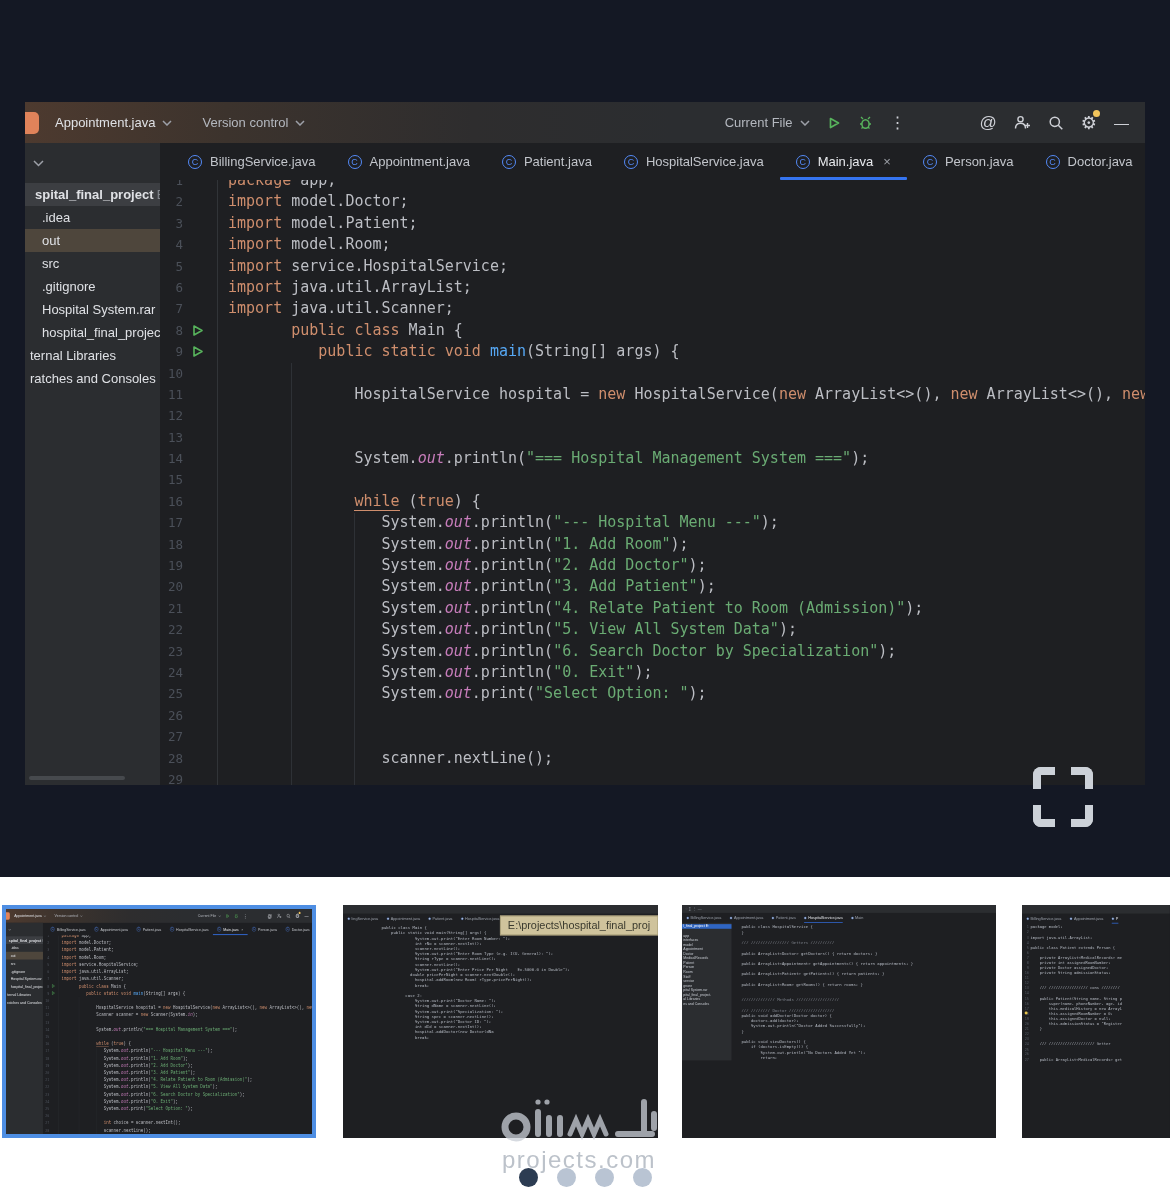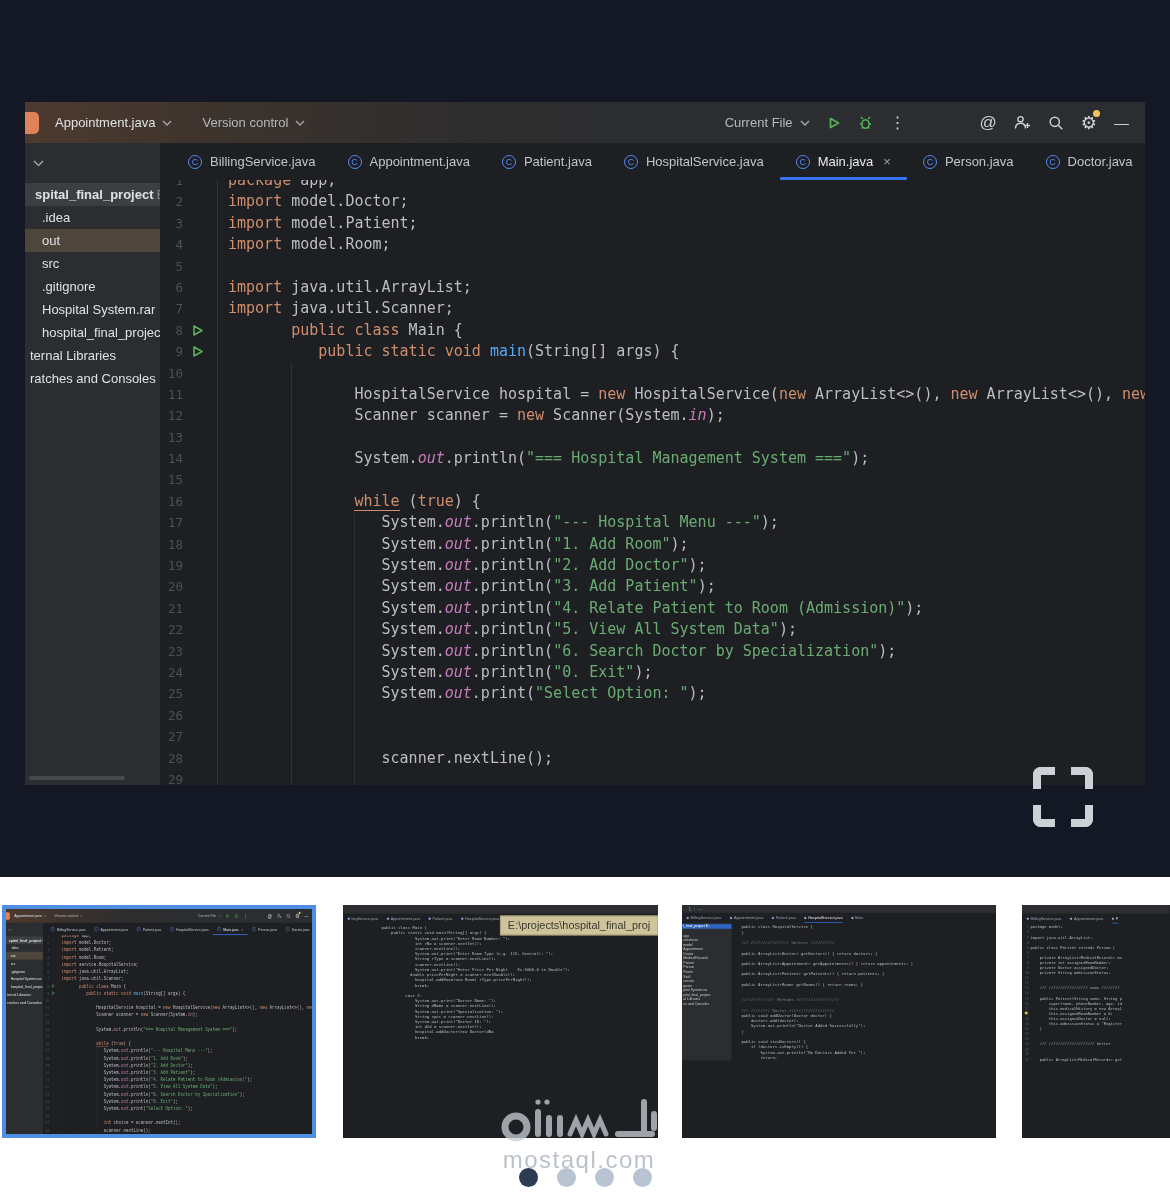--- a/index.html
+++ b/index.html
@@ -238,20 +238,21 @@
                 <span class="ct"><span></span><span class="tk-k">import</span><span class="tk-p"> model.Patient;</span></span>
               </div>
               <div class="cl">
                 <span class="ln">4</span>
                 <span class="rn"></span>
                 <span class="ct"><span></span><span class="tk-k">import</span><span class="tk-p"> model.Room;</span></span>
               </div>
               <div class="cl">
                 <span class="ln">5</span>
                 <span class="rn"></span>
+                <span class="ct"><span></span><span class="tk-k">import</span><span class="tk-p"> service.HospitalService;</span></span>
               </div>
               <div class="cl">
                 <span class="ln">6</span>
                 <span class="rn"></span>
                 <span class="ct"><span></span><span class="tk-k">import</span><span class="tk-p"> java.util.ArrayList;</span></span>
               </div>
               <div class="cl">
                 <span class="ln">7</span>
                 <span class="rn"></span>
                 <span class="ct"><span></span><span class="tk-k">import</span><span class="tk-p"> java.util.Scanner;</span></span>
@@ -280,21 +281,20 @@
                 <span class="ct"><span></span></span>
               </div>
               <div class="cl">
                 <span class="ln">11</span>
                 <span class="rn"></span>
                 <span class="ct"><span>              </span><span class="tk-p">HospitalService hospital = </span><span class="tk-k">new</span><span class="tk-p"> HospitalService(</span><span class="tk-k">new</span><span class="tk-p"> ArrayList&lt;&gt;(), </span><span class="tk-k">new</span><span class="tk-p"> ArrayList&lt;&gt;(), </span><span class="tk-k">new</span></span>
               </div>
               <div class="cl">
                 <span class="ln">12</span>
                 <span class="rn"></span>
-                <span class="ct"><span>              </span><span class="tk-p">Scanner scanner = </span><span class="tk-k">new</span><span class="tk-p"> Scanner(System.</span><span class="tk-f">in</span><span class="tk-p">);</span></span>
               </div>
               <div class="cl">
                 <span class="ln">13</span>
                 <span class="rn"></span>
                 <span class="ct"><span></span></span>
               </div>
               <div class="cl">
                 <span class="ln">14</span>
                 <span class="rn"></span>
                 <span class="ct"><span>              </span><span class="tk-p">System.</span><span class="tk-f">out</span><span class="tk-p">.println(</span><span class="tk-s">"=== Hospital Management System ==="</span><span class="tk-p">);</span></span>
@@ -930,21 +930,21 @@
   <svg width="170" height="50" viewBox="0 0 170 50">
     <g fill="none" stroke="#c9ced6" stroke-linecap="round">
       <circle cx="22" cy="33" r="11" stroke-width="7"></circle>
       <circle cx="44" cy="8" r="2.6" fill="#c9ced6" stroke="none"></circle>
       <circle cx="53" cy="8" r="2.6" fill="#c9ced6" stroke="none"></circle>
       <path d="M44 18 V40 M55 24 V40 M66 24 V40" stroke-width="6"></path>
       <path d="M76 40 L82 26 L88 40 L94 26 L100 40 L106 26 L112 40" stroke-width="5"></path>
       <path d="M124 40 H158 M150 40 V8 M160 20 V34" stroke-width="6"></path>
     </g>
   </svg>
-  <div class="site">mostaql.com</div>
+  <div class="site">projects.com</div>
 </div>
 
 <div class="dots">
     <div class="dot active"></div>
     <div class="dot"></div>
     <div class="dot"></div>
     <div class="dot"></div>
   </div>
 
 </body></html>

